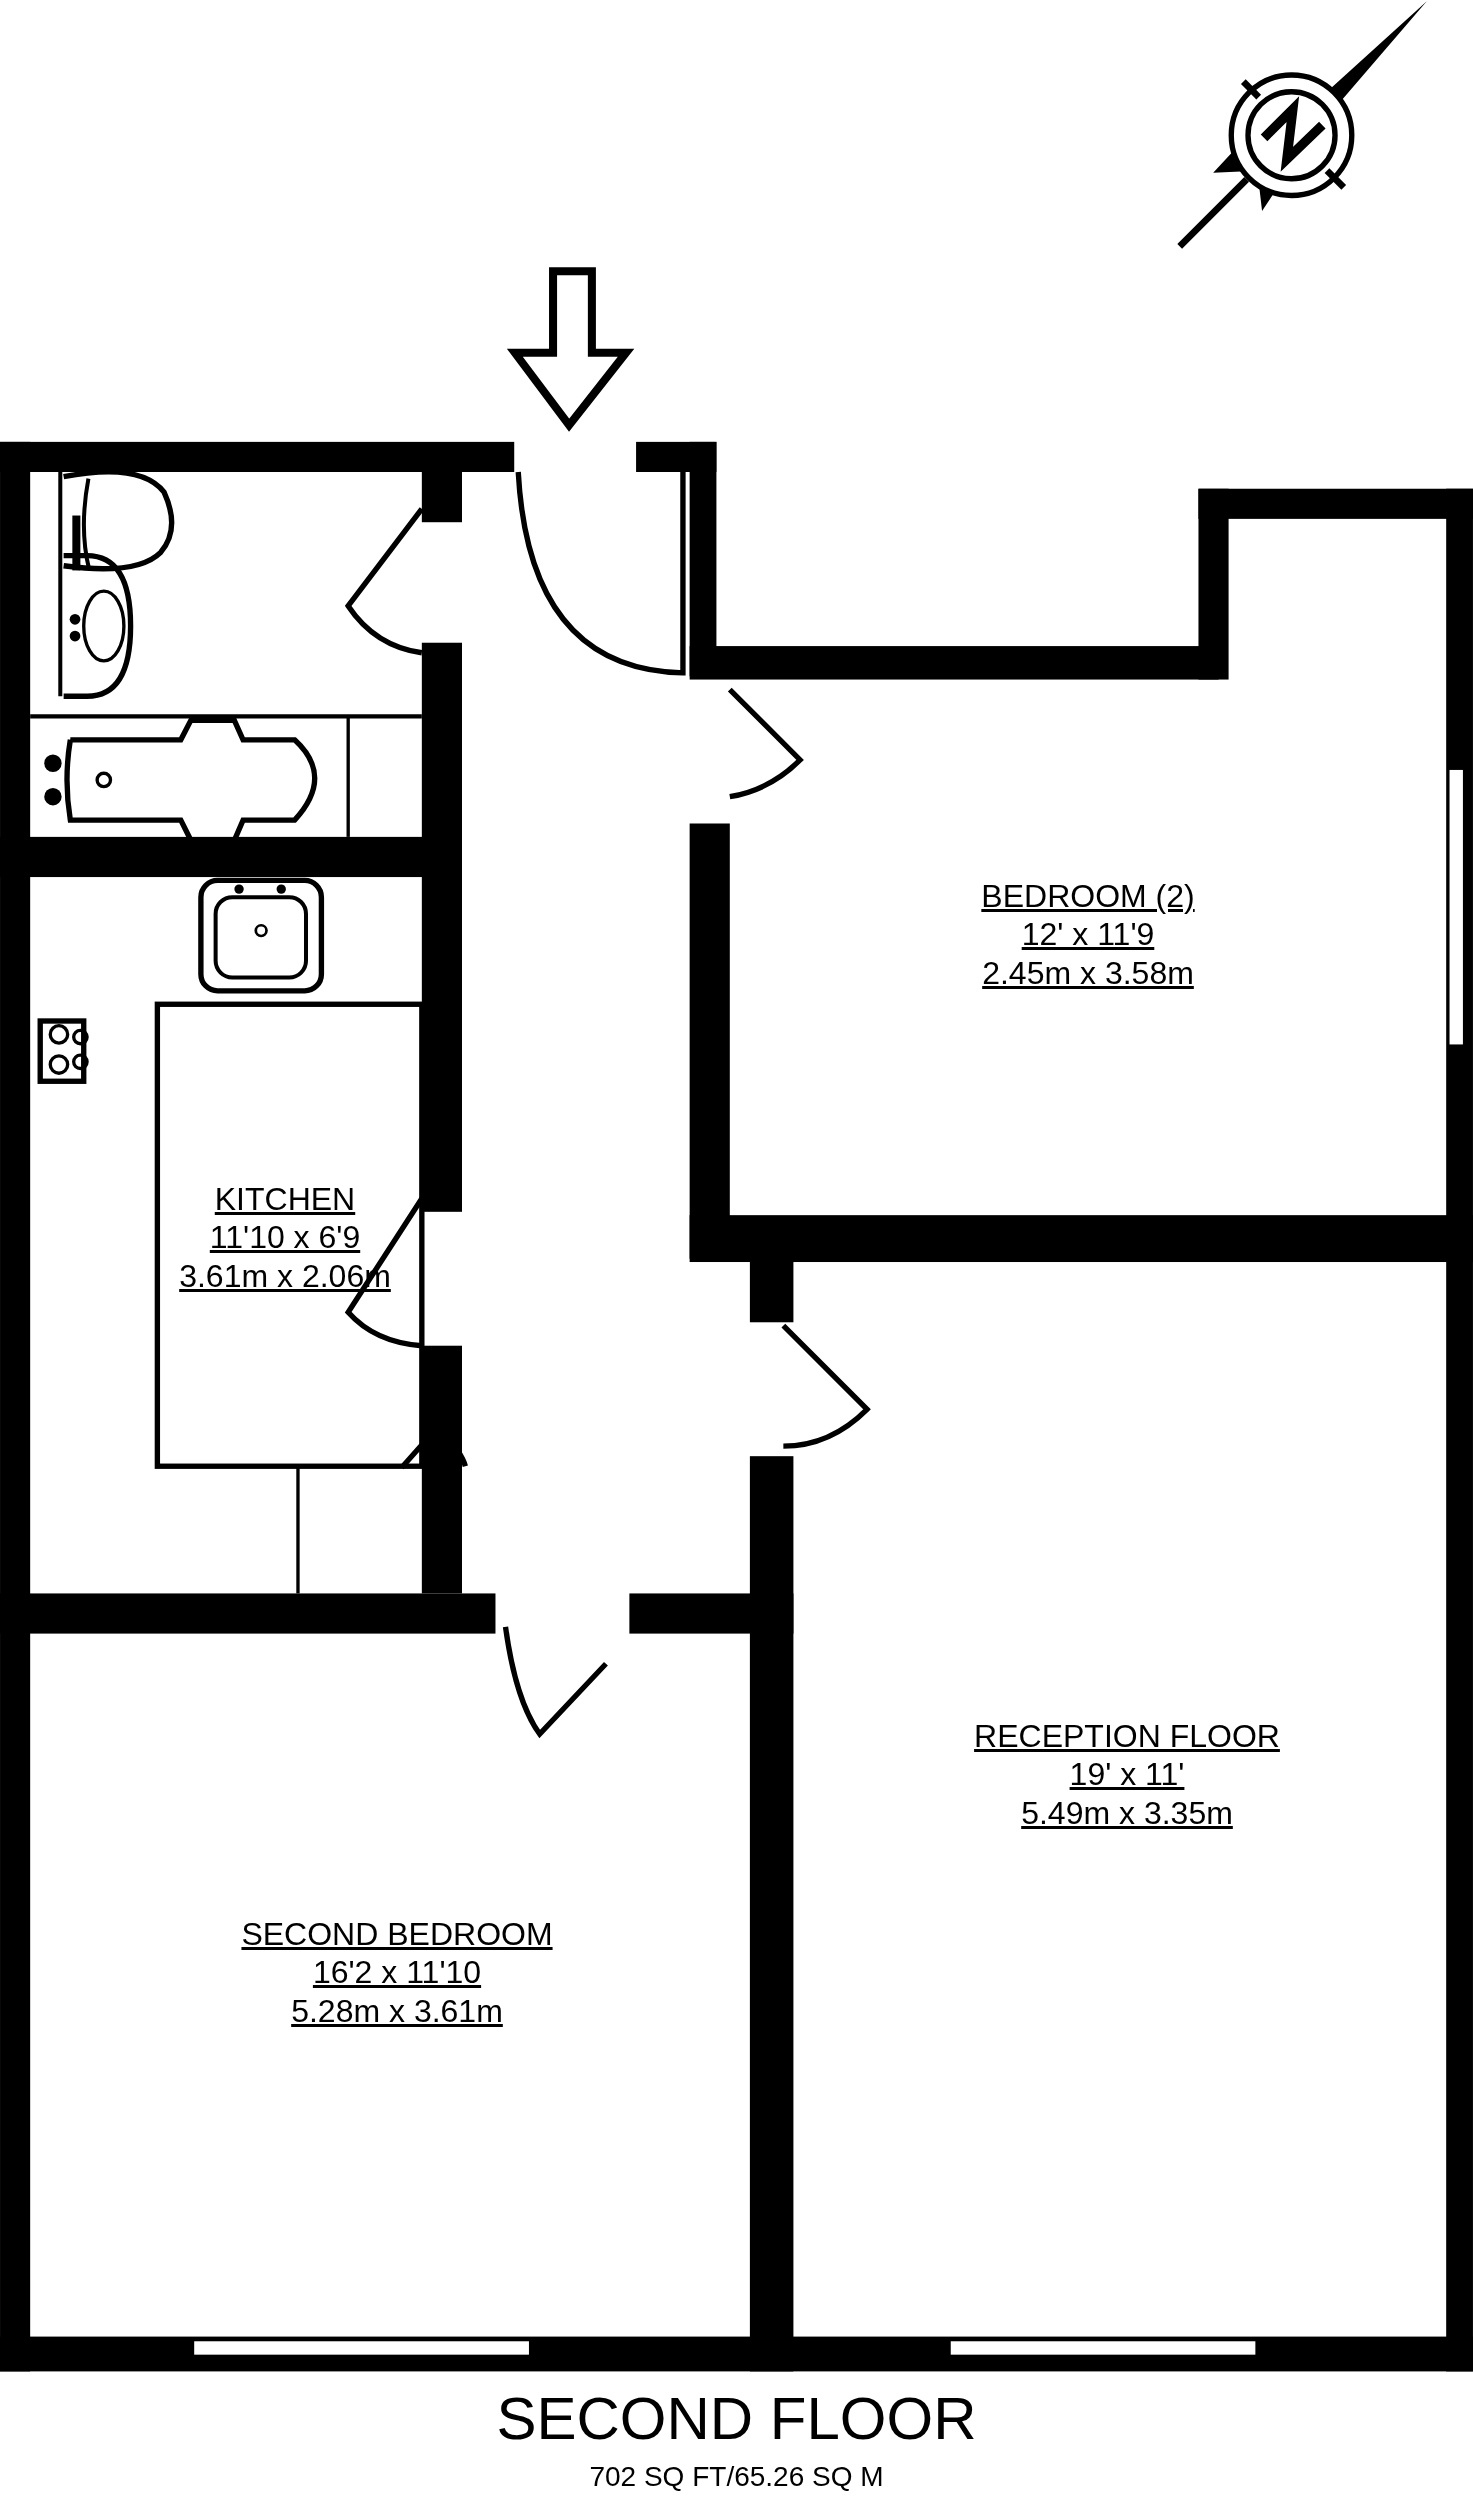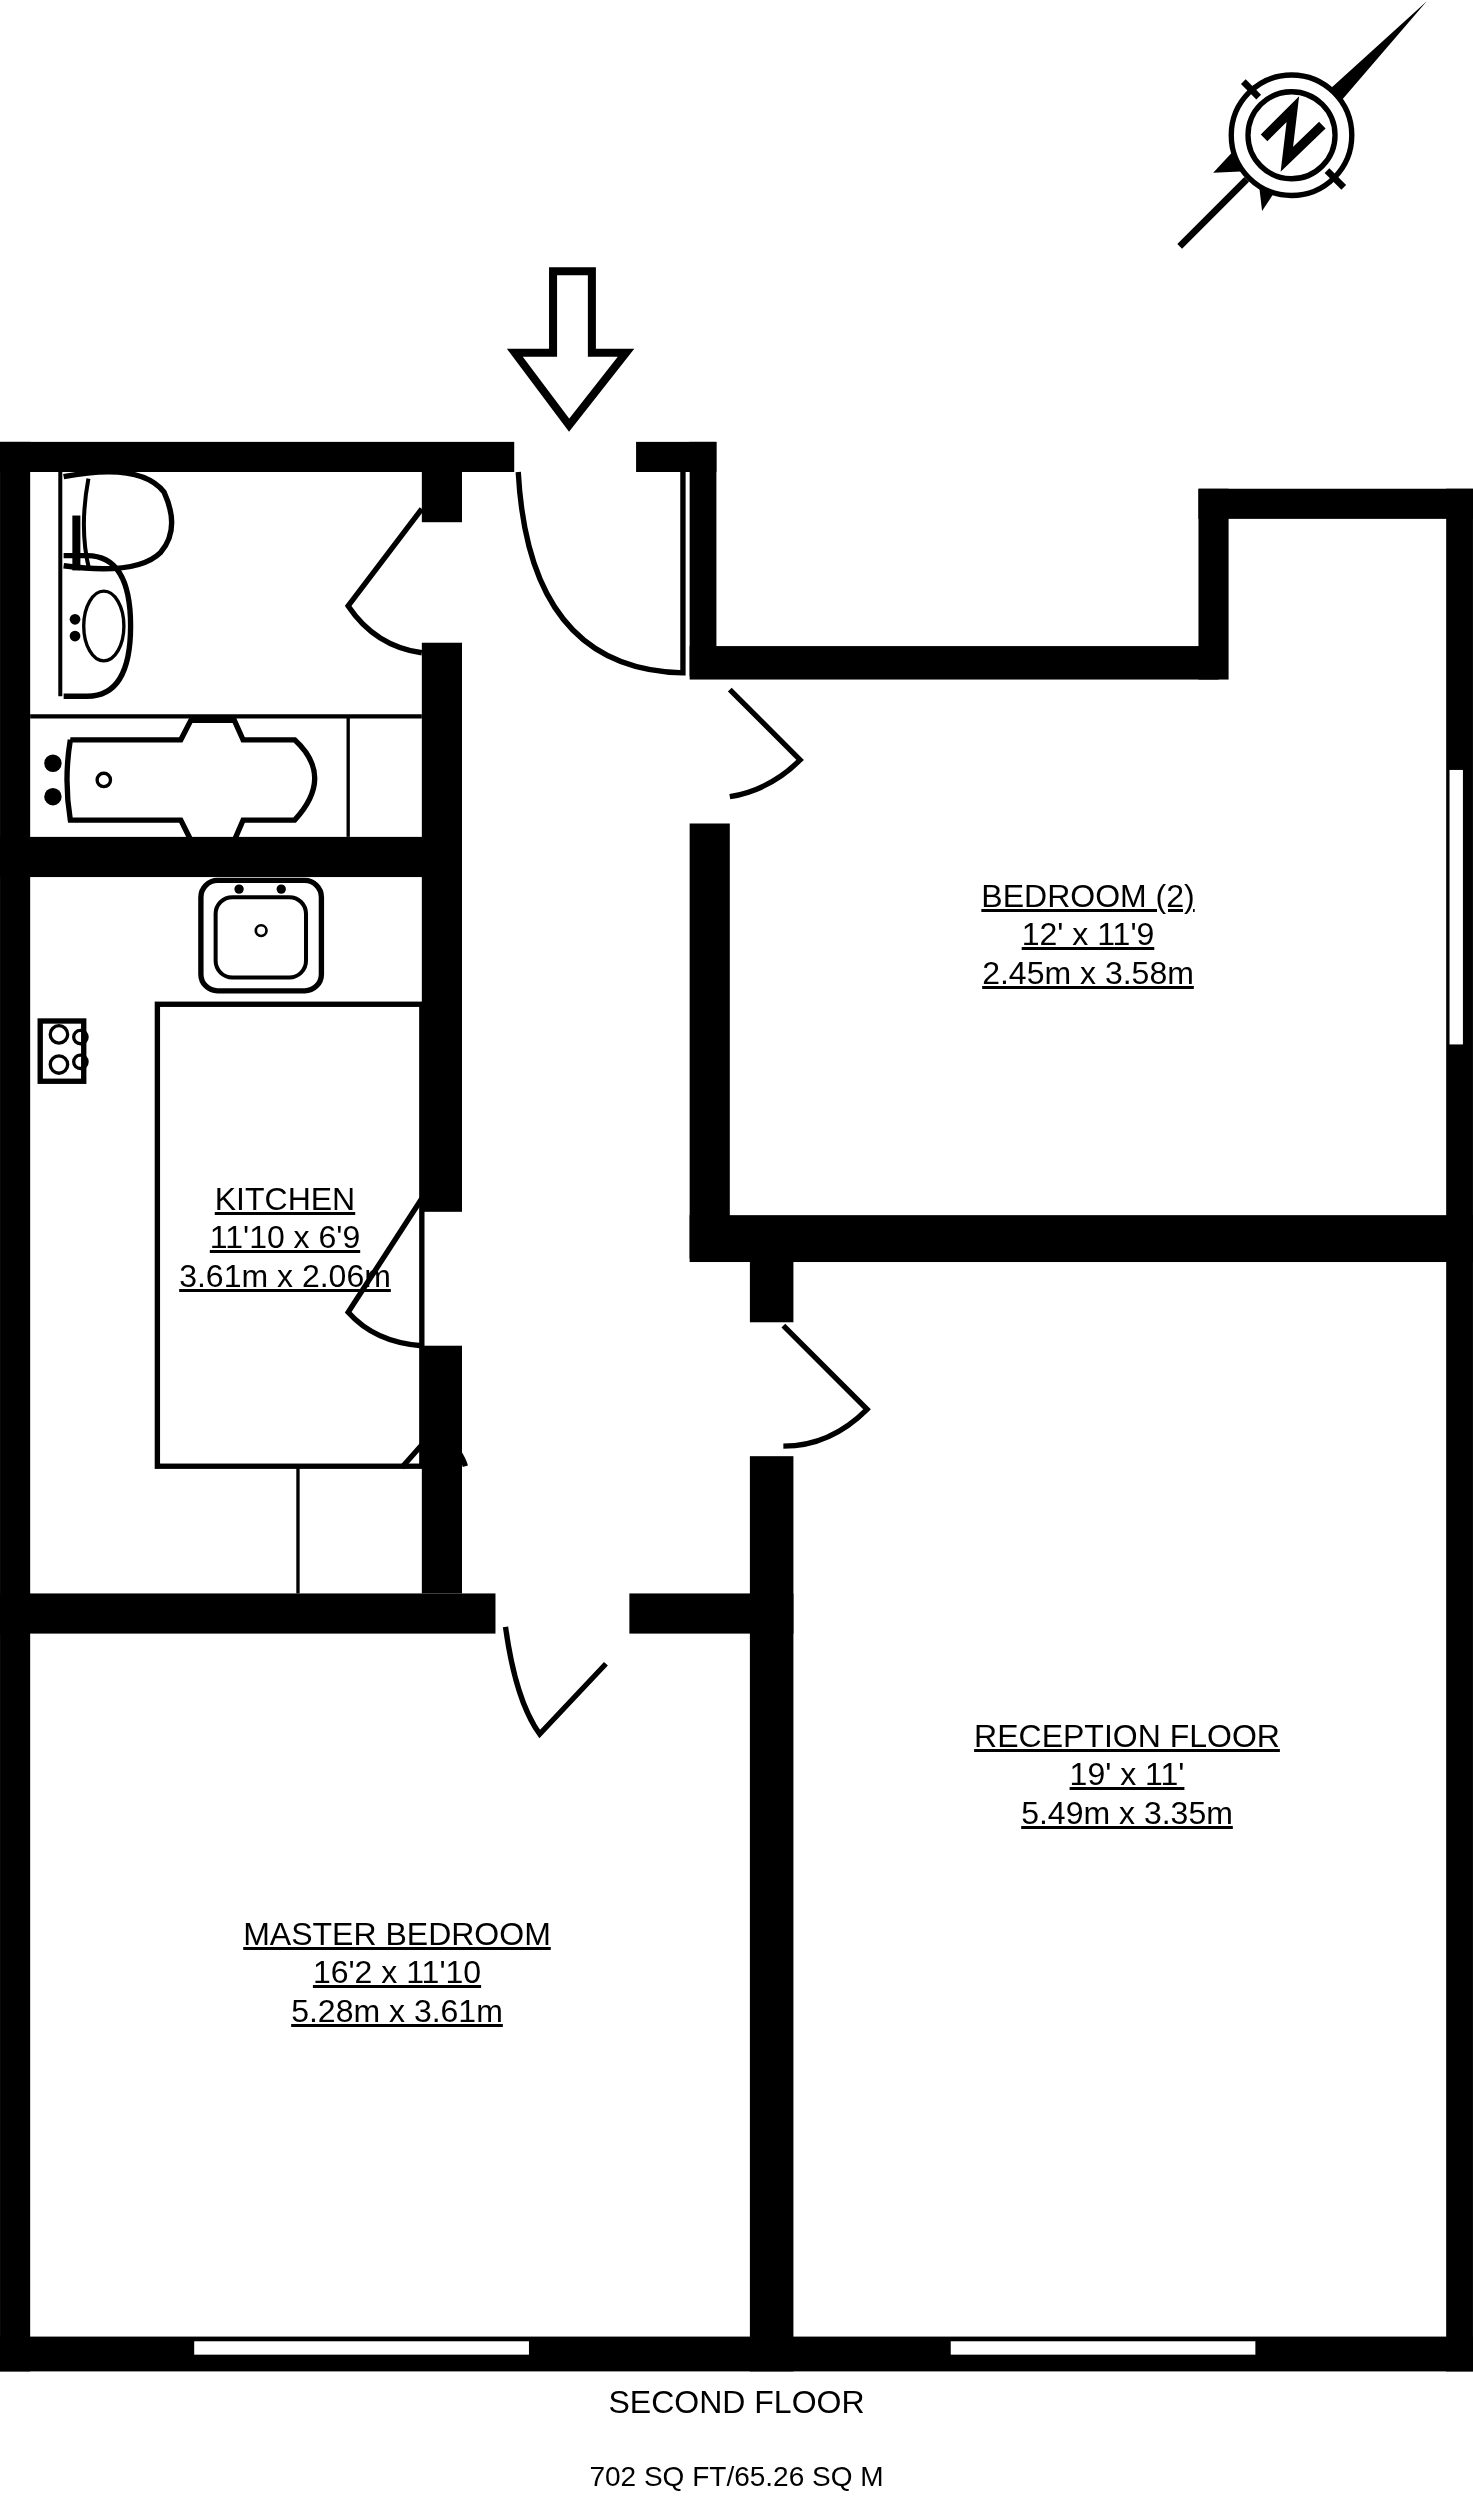--- a/index.html
+++ b/index.html
@@ -5,21 +5,21 @@
     html, body { margin: 0; padding: 0; background: #ffffff; }
     body { width: 1473px; height: 2512px; position: relative; overflow: hidden; font-family: "Liberation Sans", sans-serif; }
     #plan { position: absolute; left: 0; top: 0; width: 1473px; height: 2512px; }
     .wall { fill: #000000; }
     .fix { fill: none; stroke: #000000; stroke-width: 8; }
     .fixthin { fill: none; stroke: #000000; stroke-width: 6; }
     .door { fill: none; stroke: #000000; stroke-width: 8; }
     .label { position: absolute; text-align: center; color: #000000; font-family: "Liberation Sans", sans-serif; line-height: 1.2; transform: translateX(-50%); white-space: nowrap; }
     .label .name, .label .dim { display: block; font-size: 32px; text-decoration: underline; }
     .footer { position: absolute; left: 50%; transform: translateX(-50%); color: #000000; font-family: "Liberation Sans", sans-serif; white-space: nowrap; text-align: center; }
-    .footer-floor { top: 2384px; font-size: 32px; }
+    .footer-floor { top: 2384px; font-size: 60px; }
     .footer-area { top: 2461px; font-size: 28px; }
   </style>
 </head>
 <body>
 
 <svg id="plan" viewBox="0 0 2200 3752" xmlns="http://www.w3.org/2000/svg">
 
   <g>
     <polygon class="wall" points="2131,2 1965,195 1885,315 1878,255 1812,258 1838,230 1970,148"></polygon>
     <line x1="1762" y1="368" x2="1862" y2="268" stroke="#000" stroke-width="10"></line>
@@ -125,20 +125,20 @@
   <span class="dim">3.61m x 2.06m</span>
 </div>
 
 <div class="label" style="left:1127px; top:1717px;">
   <span class="name">RECEPTION FLOOR</span>
   <span class="dim">19' x 11'</span>
   <span class="dim">5.49m x 3.35m</span>
 </div>
 
 <div class="label" style="left:397px; top:1915px;">
-  <span class="name">MASTER BEDROOM</span>
+  <span class="name">SECOND BEDROOM</span>
   <span class="dim">16'2 x 11'10</span>
   <span class="dim">5.28m x 3.61m</span>
 </div>
 
 <div class="footer footer-floor">SECOND FLOOR</div>
 <div class="footer footer-area">702 SQ FT/65.26 SQ M</div>
 
 
 </body></html>

